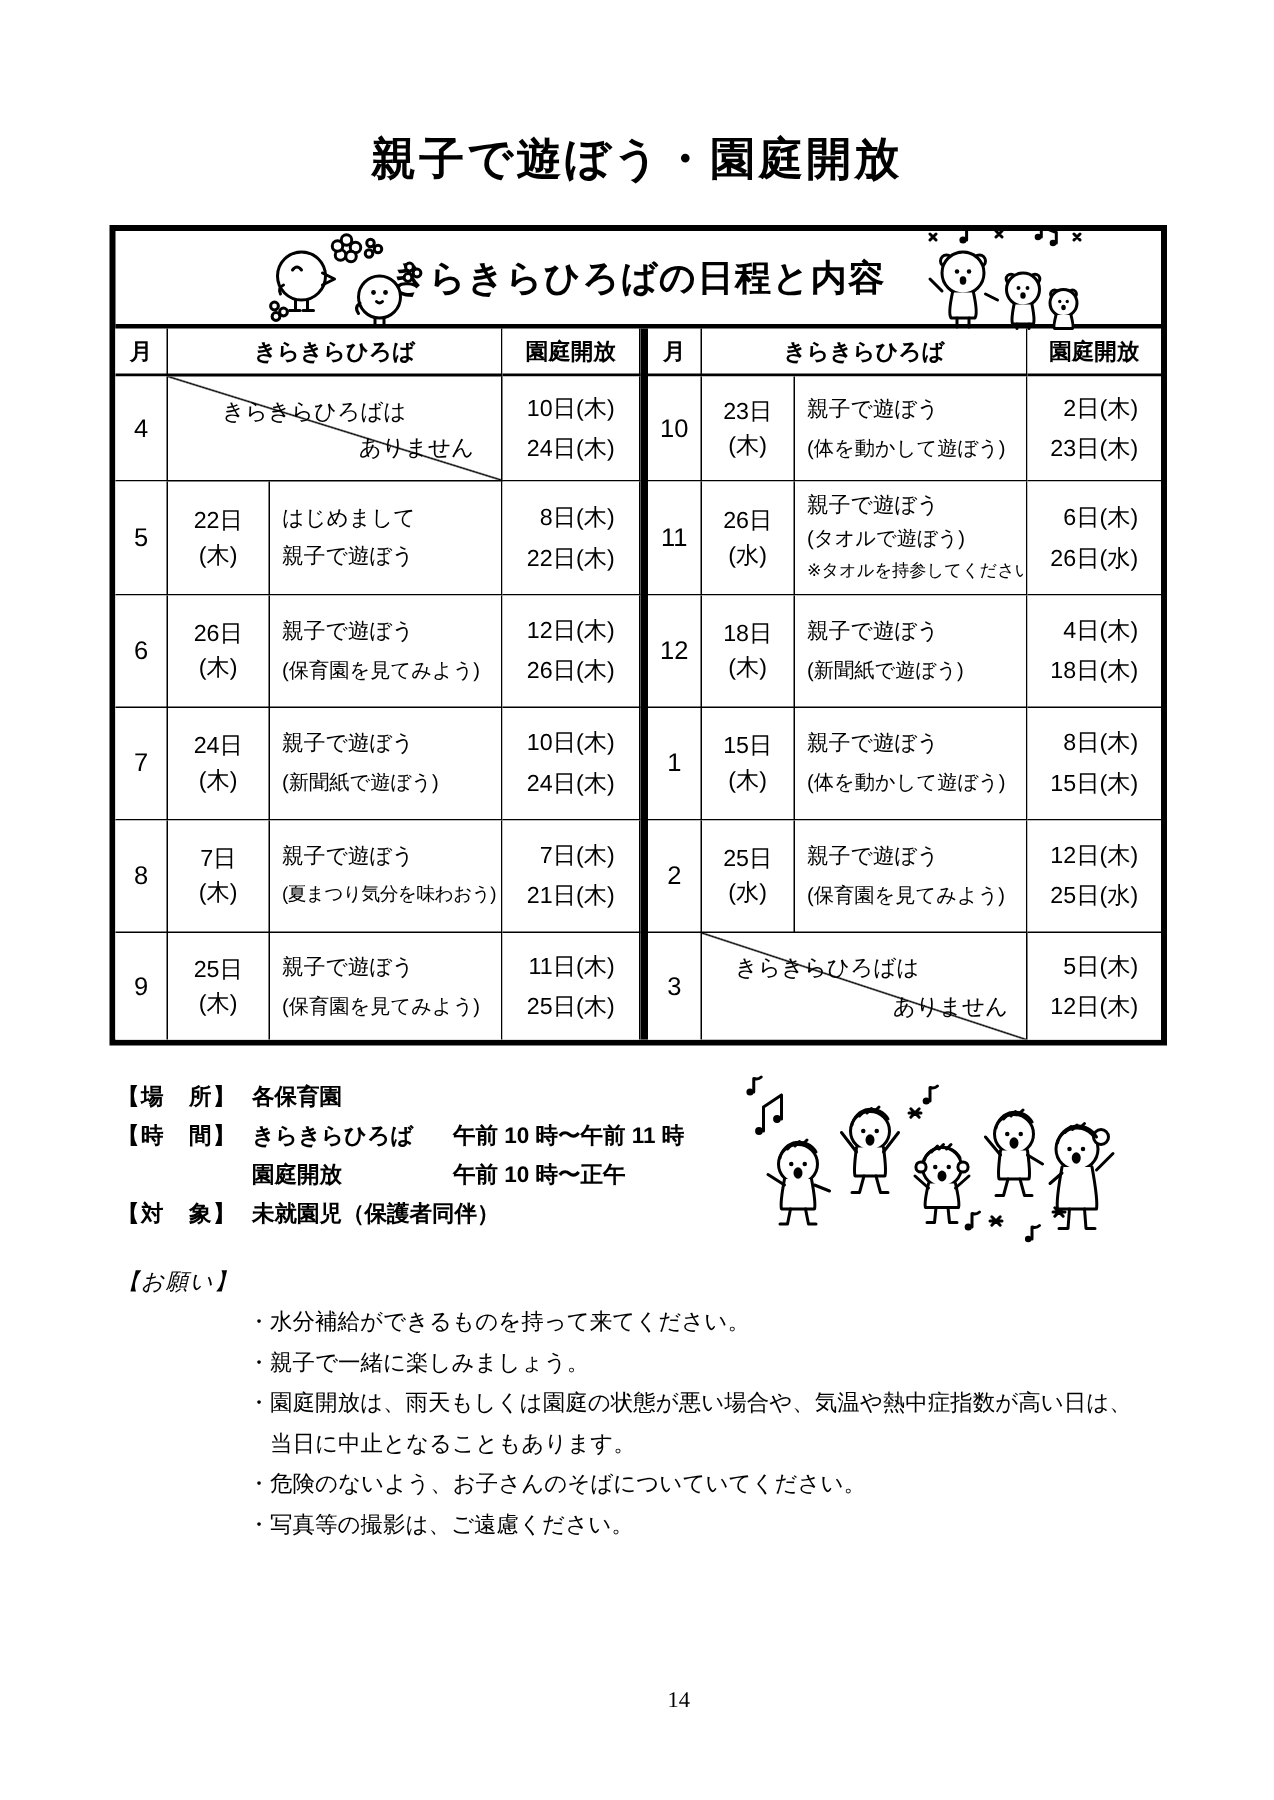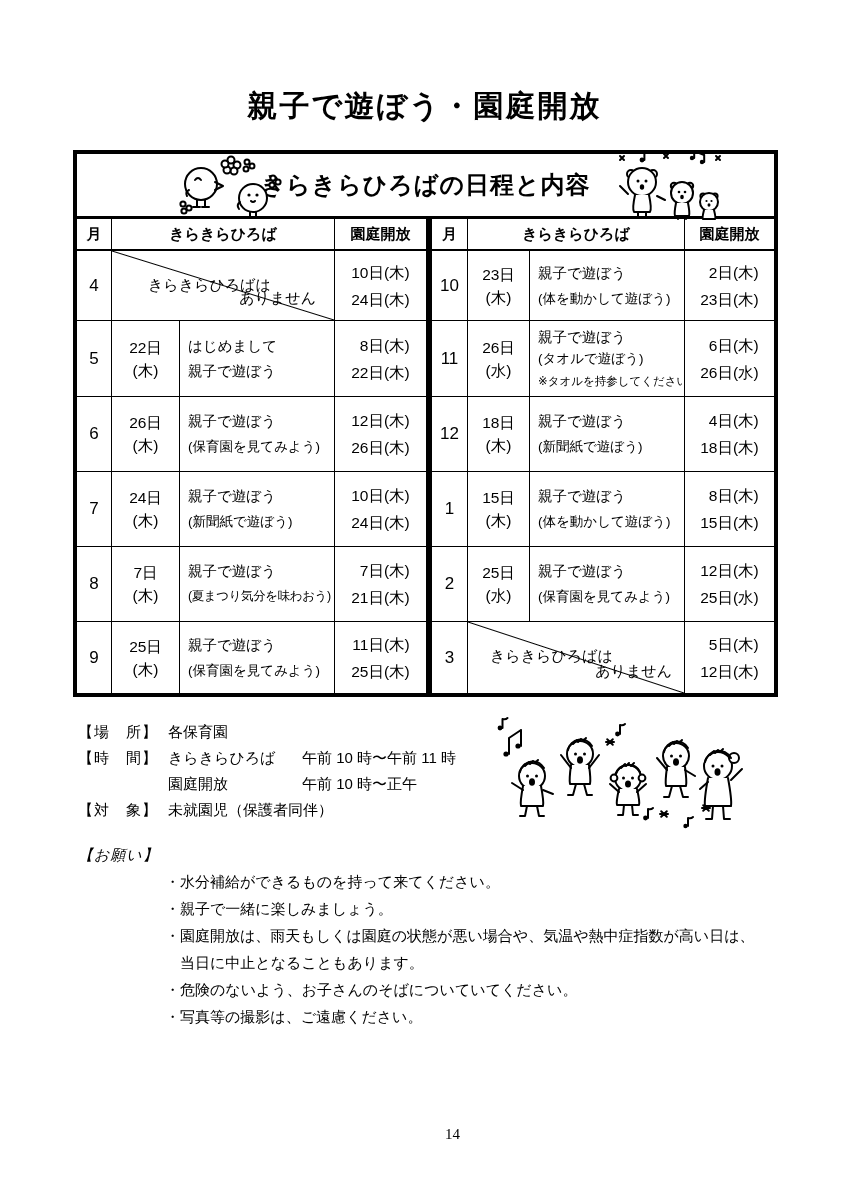--- a/index.html
+++ b/index.html
@@ -30,27 +30,27 @@
   .act{flex-direction:column;align-items:flex-start;justify-content:center;
        padding-left:8px;font-size:14.5px;line-height:25px;}
   .act .sub{font-size:13.5px;white-space:nowrap;}
   .act .xtight{font-size:12.5px;letter-spacing:-0.4px;white-space:nowrap;}
   .act .tiny{font-size:11.5px;white-space:nowrap;}
   .act.three{line-height:22px;}
   .entei{font-size:15.5px;}
   .entei .inner{text-align:right;line-height:27px;}
   .closed{position:relative;font-size:15px;
     background:linear-gradient(to top right,transparent calc(50% - 1px),#000 50%,transparent calc(50% + 1px));}
-  .closed .l1{position:absolute;top:25px;left:36px;}
+  .closed .l1{position:absolute;top:14px;left:36px;}
   .closed .l2{position:absolute;bottom:12px;right:18px;margin-top:36px;}
   .closed.r .l1{left:22px;}
   .closed.r .l2{right:12px;}
   
   .info{position:absolute;top:719px;left:78px;font-size:15px;}
-  .irow{display:flex;line-height:26px;}
+  .irow{display:flex;line-height:26px;font-weight:bold;}
   .ilabel{width:90px;letter-spacing:1px;}
   .isub{width:134px;}
   
   .notes{position:absolute;top:841px;left:78px;font-size:15px;}
   .nhead{line-height:27px;letter-spacing:1px;font-style:italic;}
   .nitems{margin-left:87px;}
   .nitem{display:flex;line-height:27px;}
   .nbullet{width:15px;flex:none;}
   .kids{position:absolute;left:492px;top:714px;}
   .pagenum{position:absolute;top:1126px;left:0;width:100%;text-align:center;

